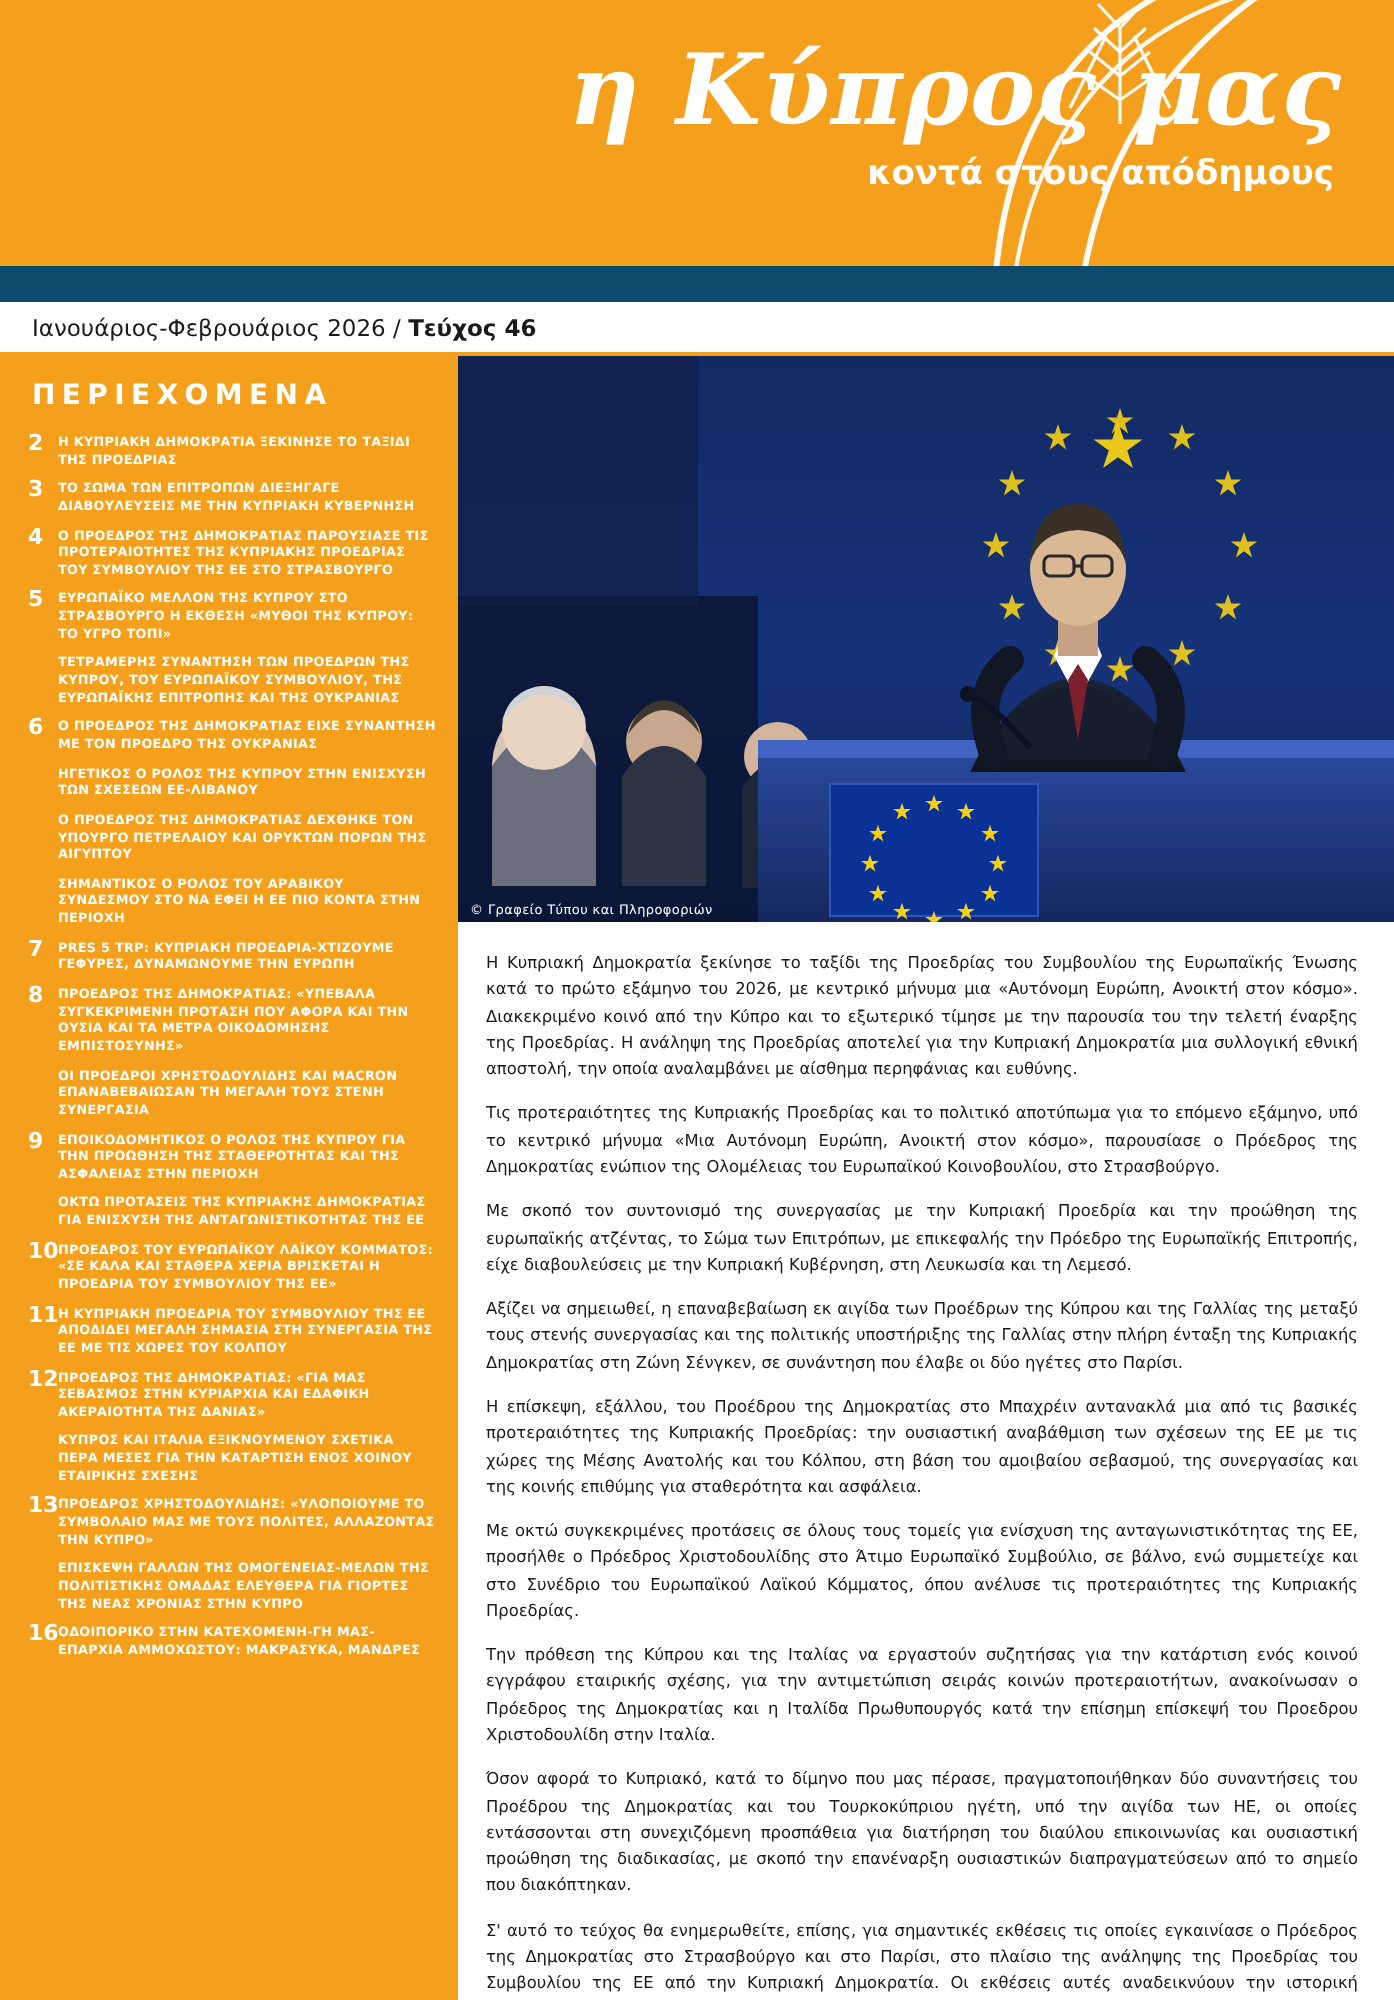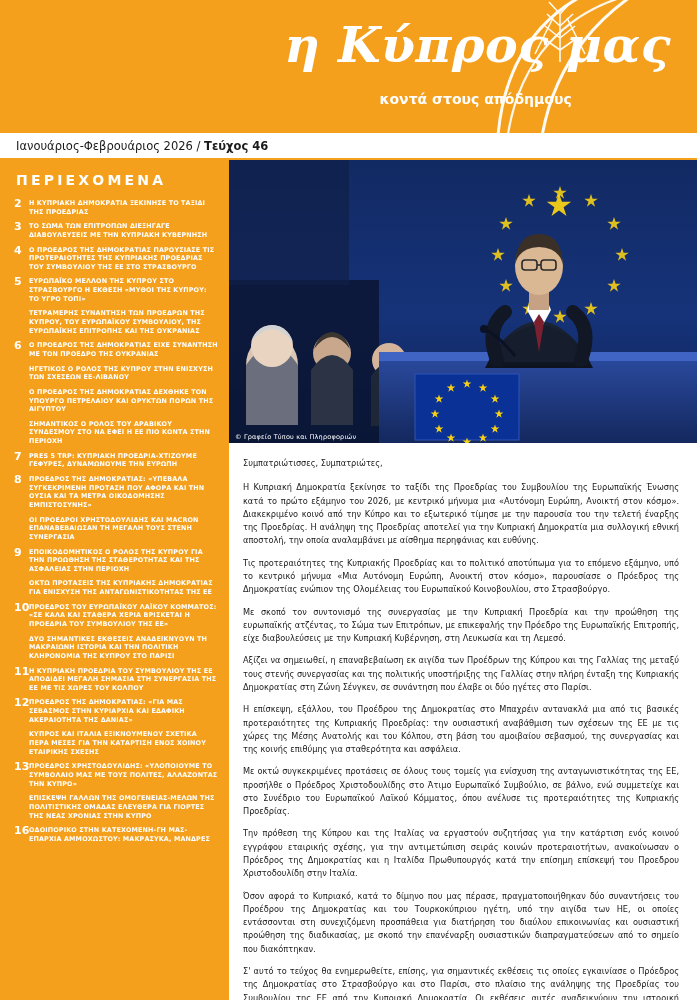--- a/index.html
+++ b/index.html
@@ -37,27 +37,26 @@
     font-size: 49px;
     font-style: italic;
     font-weight: bold;
     line-height: 1.05;
     letter-spacing: 0.5px;
     color: #ffffff;
     white-space: nowrap;
   }
   .mast-sub {
     font-family: "DejaVu Sans", "Liberation Sans", sans-serif;
-    font-size: 14px;
+    font-size: 17px;
     font-weight: bold;
-    margin-top: 20px;
+    margin-top: 6px;
     margin-right: 4px;
     color: #ffffff;
     white-space: nowrap;
-    text-align: center;
   }
   
   .mast-swoosh {
     position: absolute;
     right: -20px;
     top: -30px;
     width: 230px;
     height: 200px;
     pointer-events: none;
   }
@@ -72,20 +71,21 @@
 
   
   .issue-bar {
     position: relative;
     width: 697px;
     height: 27px;
     background: #ffffff;
     border-bottom: 2px solid #f5a01c;
     display: flex;
     align-items: center;
+    margin-top: 18px;
   }
   .issue-text {
     font-size: 11.5px;
     color: #1a1a1a;
     padding-left: 16px;
     font-weight: normal;
   }
   .issue-text b { color: #1a1a1a; }
 
   
@@ -279,24 +279,20 @@
             <span class="toc-label">ΕΠΟΙΚΟΔΟΜΗΤΙΚΟΣ Ο ΡΟΛΟΣ ΤΗΣ ΚΥΠΡΟΥ ΓΙΑ ΤΗΝ ΠΡΟΩΘΗΣΗ ΤΗΣ ΣΤΑΘΕΡΟΤΗΤΑΣ ΚΑΙ ΤΗΣ ΑΣΦΑΛΕΙΑΣ ΣΤΗΝ ΠΕΡΙΟΧΗ</span>
           </li>
           <li class="toc-item nonum">
             <span class="toc-num">•</span>
             <span class="toc-label">ΟΚΤΩ ΠΡΟΤΑΣΕΙΣ ΤΗΣ ΚΥΠΡΙΑΚΗΣ ΔΗΜΟΚΡΑΤΙΑΣ ΓΙΑ ΕΝΙΣΧΥΣΗ ΤΗΣ ΑΝΤΑΓΩΝΙΣΤΙΚΟΤΗΤΑΣ ΤΗΣ ΕΕ</span>
           </li>
           <li class="toc-item">
             <span class="toc-num">10</span>
             <span class="toc-label">ΠΡΟΕΔΡΟΣ ΤΟΥ ΕΥΡΩΠΑΪΚΟΥ ΛΑΪΚΟΥ ΚΟΜΜΑΤΟΣ: «ΣΕ ΚΑΛΑ ΚΑΙ ΣΤΑΘΕΡΑ ΧΕΡΙΑ ΒΡΙΣΚΕΤΑΙ Η ΠΡΟΕΔΡΙΑ ΤΟΥ ΣΥΜΒΟΥΛΙΟΥ ΤΗΣ ΕΕ»</span>
           </li>
-          <li class="toc-item nonum">
-            <span class="toc-num">•</span>
-            <span class="toc-label">ΔΥΟ ΣΗΜΑΝΤΙΚΕΣ ΕΚΘΕΣΕΙΣ ΑΝΑΔΕΙΚΝΥΟΥΝ ΤΗ ΜΑΚΡΑΙΩΝΗ ΙΣΤΟΡΙΑ ΚΑΙ ΤΗΝ ΠΟΛΙΤΙΚΗ ΚΛΗΡΟΝΟΜΙΑ ΤΗΣ ΚΥΠΡΟΥ ΣΤΟ ΠΑΡΙΣΙ</span>
-          </li>
           <li class="toc-item">
             <span class="toc-num">11</span>
             <span class="toc-label">Η ΚΥΠΡΙΑΚΗ ΠΡΟΕΔΡΙΑ ΤΟΥ ΣΥΜΒΟΥΛΙΟΥ ΤΗΣ ΕΕ ΑΠΟΔΙΔΕΙ ΜΕΓΑΛΗ ΣΗΜΑΣΙΑ ΣΤΗ ΣΥΝΕΡΓΑΣΙΑ ΤΗΣ ΕΕ ΜΕ ΤΙΣ ΧΩΡΕΣ ΤΟΥ ΚΟΛΠΟΥ</span>
           </li>
           <li class="toc-item">
             <span class="toc-num">12</span>
             <span class="toc-label">ΠΡΟΕΔΡΟΣ ΤΗΣ ΔΗΜΟΚΡΑΤΙΑΣ: «ΓΙΑ ΜΑΣ ΣΕΒΑΣΜΟΣ ΣΤΗΝ ΚΥΡΙΑΡΧΙΑ ΚΑΙ ΕΔΑΦΙΚΗ ΑΚΕΡΑΙΟΤΗΤΑ ΤΗΣ ΔΑΝΙΑΣ»</span>
           </li>
           <li class="toc-item nonum">
             <span class="toc-num">•</span>
@@ -471,21 +467,20 @@
 
           <path d="M286 196 q-18 -22 -30 -26" stroke="#0c1224" stroke-width="3" fill="none"></path>
           <circle cx="255" cy="169" r="4" fill="#0c1224"></circle>
 
           <rect x="0" y="0" width="468" height="283" fill="url(#bgGrad)" opacity="0"></rect>
         </svg>
         <figcaption class="photo-credit">© Γραφείο Τύπου και Πληροφοριών</figcaption>
       </figure>
 
       <div class="article" id="article">
-          <p class="greet">Συμπατριώτισσες, Συμπατριώτες,</p>
           <p>Η Κυπριακή Δημοκρατία ξεκίνησε το ταξίδι της Προεδρίας του Συμβουλίου της Ευρωπαϊκής Ένωσης κατά το πρώτο εξάμηνο του 2026, με κεντρικό μήνυμα μια «Αυτόνομη Ευρώπη, Ανοικτή στον κόσμο». Διακεκριμένο κοινό από την Κύπρο και το εξωτερικό τίμησε με την παρουσία του την τελετή έναρξης της Προεδρίας. Η ανάληψη της Προεδρίας αποτελεί για την Κυπριακή Δημοκρατία μια συλλογική εθνική αποστολή, την οποία αναλαμβάνει με αίσθημα περηφάνιας και ευθύνης.</p>
           <p>Τις προτεραιότητες της Κυπριακής Προεδρίας και το πολιτικό αποτύπωμα για το επόμενο εξάμηνο, υπό το κεντρικό μήνυμα «Μια Αυτόνομη Ευρώπη, Ανοικτή στον κόσμο», παρουσίασε ο Πρόεδρος της Δημοκρατίας ενώπιον της Ολομέλειας του Ευρωπαϊκού Κοινοβουλίου, στο Στρασβούργο.</p>
           <p>Με σκοπό τον συντονισμό της συνεργασίας με την Κυπριακή Προεδρία και την προώθηση της ευρωπαϊκής ατζέντας, το Σώμα των Επιτρόπων, με επικεφαλής την Πρόεδρο της Ευρωπαϊκής Επιτροπής, είχε διαβουλεύσεις με την Κυπριακή Κυβέρνηση, στη Λευκωσία και τη Λεμεσό.</p>
           <p>Αξίζει να σημειωθεί, η επαναβεβαίωση εκ αιγίδα των Προέδρων της Κύπρου και της Γαλλίας της μεταξύ τους στενής συνεργασίας και της πολιτικής υποστήριξης της Γαλλίας στην πλήρη ένταξη της Κυπριακής Δημοκρατίας στη Ζώνη Σένγκεν, σε συνάντηση που έλαβε οι δύο ηγέτες στο Παρίσι.</p>
           <p>Η επίσκεψη, εξάλλου, του Προέδρου της Δημοκρατίας στο Μπαχρέιν αντανακλά μια από τις βασικές προτεραιότητες της Κυπριακής Προεδρίας: την ουσιαστική αναβάθμιση των σχέσεων της ΕΕ με τις χώρες της Μέσης Ανατολής και του Κόλπου, στη βάση του αμοιβαίου σεβασμού, της συνεργασίας και της κοινής επιθύμης για σταθερότητα και ασφάλεια.</p>
           <p>Με οκτώ συγκεκριμένες προτάσεις σε όλους τους τομείς για ενίσχυση της ανταγωνιστικότητας της ΕΕ, προσήλθε ο Πρόεδρος Χριστοδουλίδης στο Άτιμο Ευρωπαϊκό Συμβούλιο, σε βάλνο, ενώ συμμετείχε και στο Συνέδριο του Ευρωπαϊκού Λαϊκού Κόμματος, όπου ανέλυσε τις προτεραιότητες της Κυπριακής Προεδρίας.</p>
           <p>Την πρόθεση της Κύπρου και της Ιταλίας να εργαστούν συζητήσας για την κατάρτιση ενός κοινού εγγράφου εταιρικής σχέσης, για την αντιμετώπιση σειράς κοινών προτεραιοτήτων, ανακοίνωσαν ο Πρόεδρος της Δημοκρατίας και η Ιταλίδα Πρωθυπουργός κατά την επίσημη επίσκεψή του Προεδρου Χριστοδουλίδη στην Ιταλία.</p>
           <p>Όσον αφορά το Κυπριακό, κατά το δίμηνο που μας πέρασε, πραγματοποιήθηκαν δύο συναντήσεις του Προέδρου της Δημοκρατίας και του Τουρκοκύπριου ηγέτη, υπό την αιγίδα των ΗΕ, οι οποίες εντάσσονται στη συνεχιζόμενη προσπάθεια για διατήρηση του διαύλου επικοινωνίας και ουσιαστική προώθηση της διαδικασίας, με σκοπό την επανέναρξη ουσιαστικών διαπραγματεύσεων από το σημείο που διακόπτηκαν.</p>
           <p>Σ' αυτό το τεύχος θα ενημερωθείτε, επίσης, για σημαντικές εκθέσεις τις οποίες εγκαινίασε ο Πρόεδρος της Δημοκρατίας στο Στρασβούργο και στο Παρίσι, στο πλαίσιο της ανάληψης της Προεδρίας του Συμβουλίου της ΕΕ από την Κυπριακή Δημοκρατία. Οι εκθέσεις αυτές αναδεικνύουν την ιστορική διαδρομή και την πολιτιστική ταυτότητα της Κύπρου στον ευρωπαϊκό χώρο, καθώς και τους διαχρονικούς δεσμούς της με την Ευρώπη.</p>
         </div>

